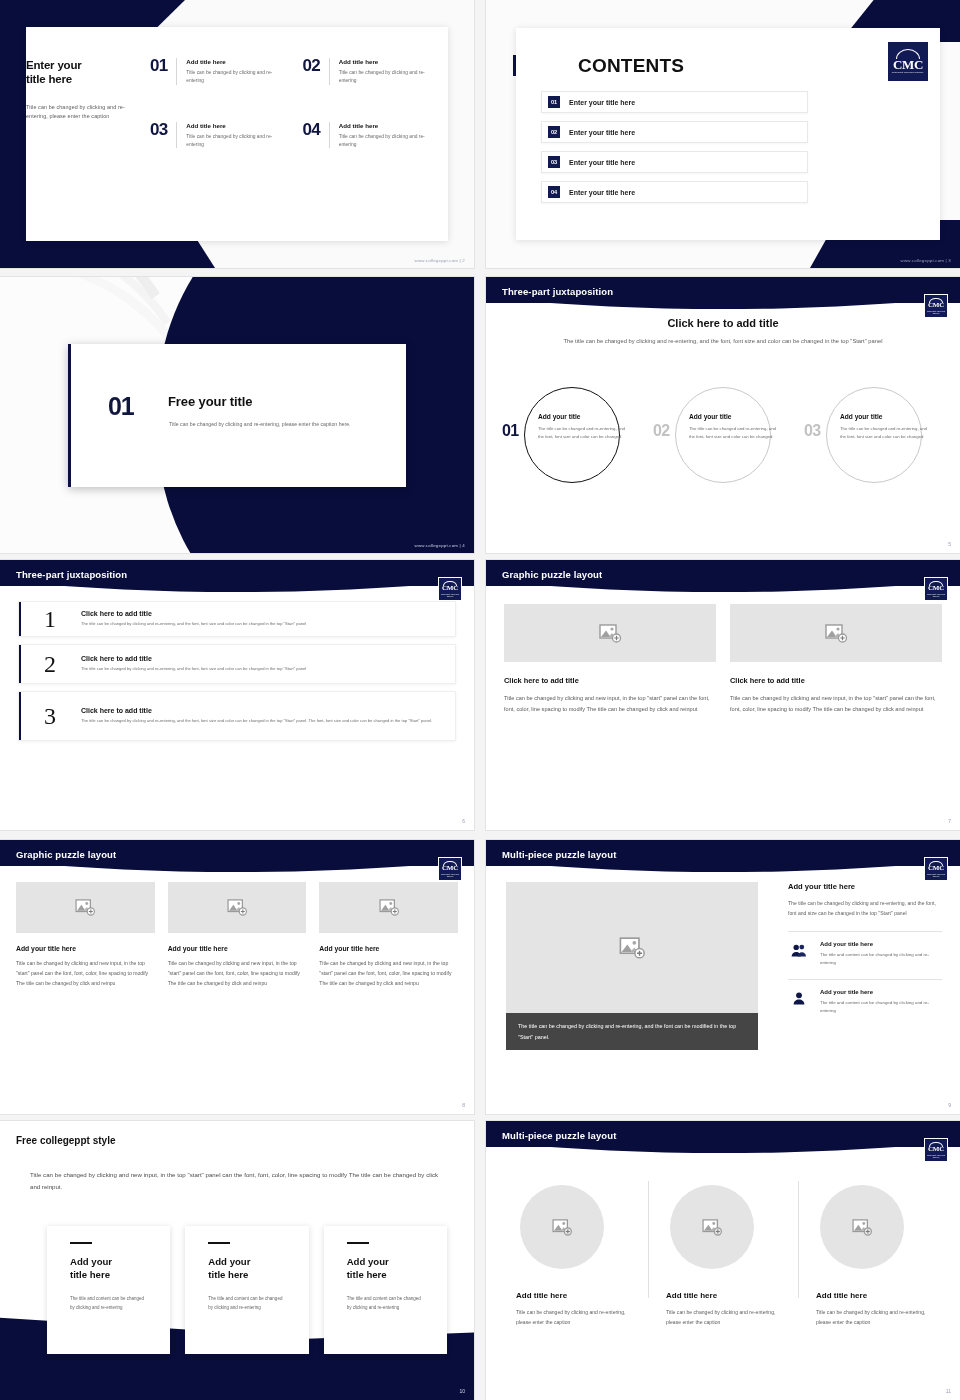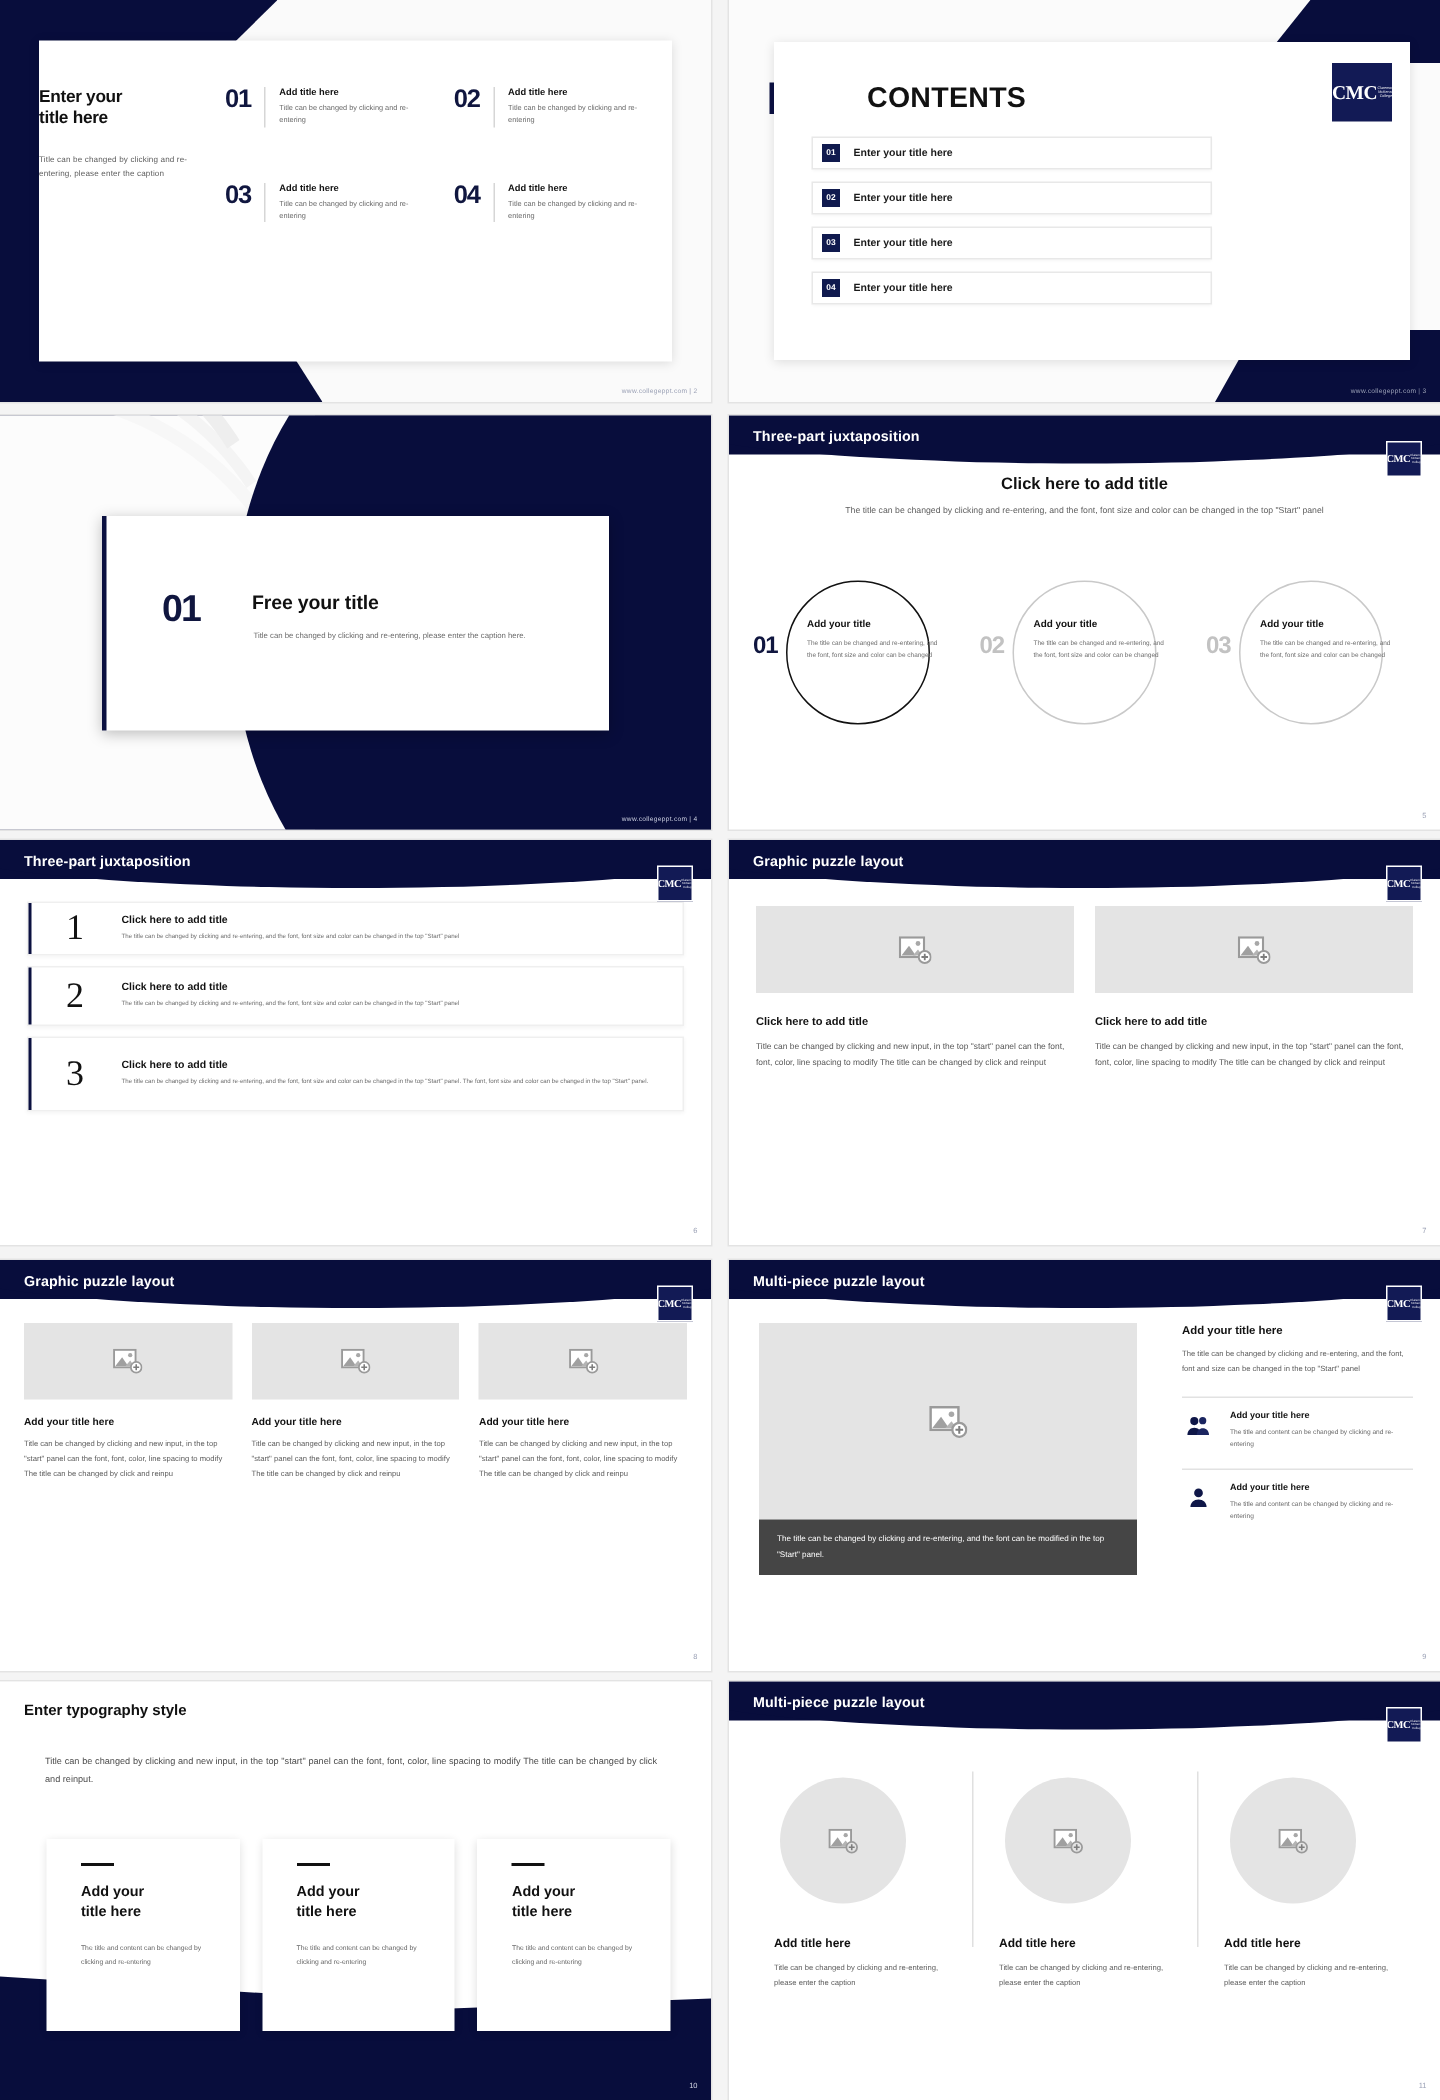--- a/index.html
+++ b/index.html
@@ -11,21 +11,21 @@
     box-shadow:0 0 0 1px #e3e3e3; }
   .w { width:474px; }
   .h1 { height:268px; }
   .footer { position:absolute; right:9px; bottom:5px; font-size:4.4px;
     color:#9aa0b5; letter-spacing:.2px; }
   .footer b { font-weight:400; color:#8990a8; }
   .pnum { position:absolute; right:9px; bottom:6px; font-size:5px; color:#9aa0b5; }
 
   
   .logo { position:absolute; background:#121a55; display:flex;
-    flex-direction:row; align-items:center; justify-content:center;
+    flex-direction:column; align-items:center; justify-content:center;
     color:#fff; overflow:hidden; }
   .logo .arch { width:60%; height:26%; border-radius:50% 50% 0 0 / 100% 100% 0 0;
     border:1.1px solid #fff; border-bottom:none; margin-bottom:-1px; }
   .logo .cmc { font-family:"Liberation Serif", serif; font-weight:700;
     line-height:1; letter-spacing:-.3px; }
   .logo .sub { font-size:2.1px; line-height:1.1; margin-top:1px;
     text-align:center; opacity:.92; transform:scale(.95); }
   .logo.big { width:40px; height:39px; }
   .logo.big .cmc { font-size:13px; }
   .logo.big .sub { font-size:2.6px; }
@@ -193,21 +193,21 @@
 
   
   #s10 { left:0; top:1121px; height:279px; }
   #s10 .bg { position:absolute; inset:0; background:#fff; }
   #s10 .nv { position:absolute; left:0; bottom:0; width:100%; height:98px;
     background:#080d3c; clip-path:polygon(0 16%, 46% 30%, 46% 41%, 100% 31%, 100% 100%, 0 100%); }
   #s10 h3 { position:absolute; left:16px; top:14px; font-size:10px;
     font-weight:700; color:#111; }
   #s10 .intro { position:absolute; left:30px; top:48px; right:36px;
     font-size:6.1px; color:#4c4c4c; line-height:2; text-align:justify; }
-  #s10 .cards { position:absolute; left:31px; right:27px; top:105px;
+  #s10 .cards { position:absolute; left:47px; right:27px; top:105px;
     display:flex; gap:15px; }
   #s10 .c { flex:1; background:#fff; height:128px; padding:16px 23px 0;
     box-shadow:0 1px 6px rgba(0,0,0,.14); }
   #s10 .c .dash { width:22px; height:2.2px; background:#111; margin-bottom:12px; }
   #s10 .c h4 { font-size:9.6px; font-weight:700; color:#111; line-height:1.35; }
   #s10 .c p { margin-top:13px; font-size:4.5px; color:#666; line-height:1.95; }
   #s10 .pnum { color:#d5d8e6; }
 
   
   #s11 { left:486px; top:1121px; height:279px; }
@@ -561,21 +561,21 @@
         <p>The title and content can be changed by clicking and re-entering</p>
           </div>
     </div>
   </div>
   <div class="pnum">9</div>
 </div>
 
 <div class="slide w" id="s10">
   <div class="bg"></div>
   <div class="nv"></div>
-  <h3>Enter typography style</h3>
+  <h3>Free collegeppt style</h3>
   <div class="intro">Title can be changed by clicking and new input, in the top "start" panel can the font, font, color, line spacing to modify The title can be changed by click and reinput.</div>
   <div class="cards">
     <div class="c">
       <div class="dash"></div>
       <h4 style="white-space:pre-line">Add your
 title here</h4>
       <p>The title and content can be changed by clicking and re-entering</p>
     </div>
     <div class="c">
       <div class="dash"></div>

